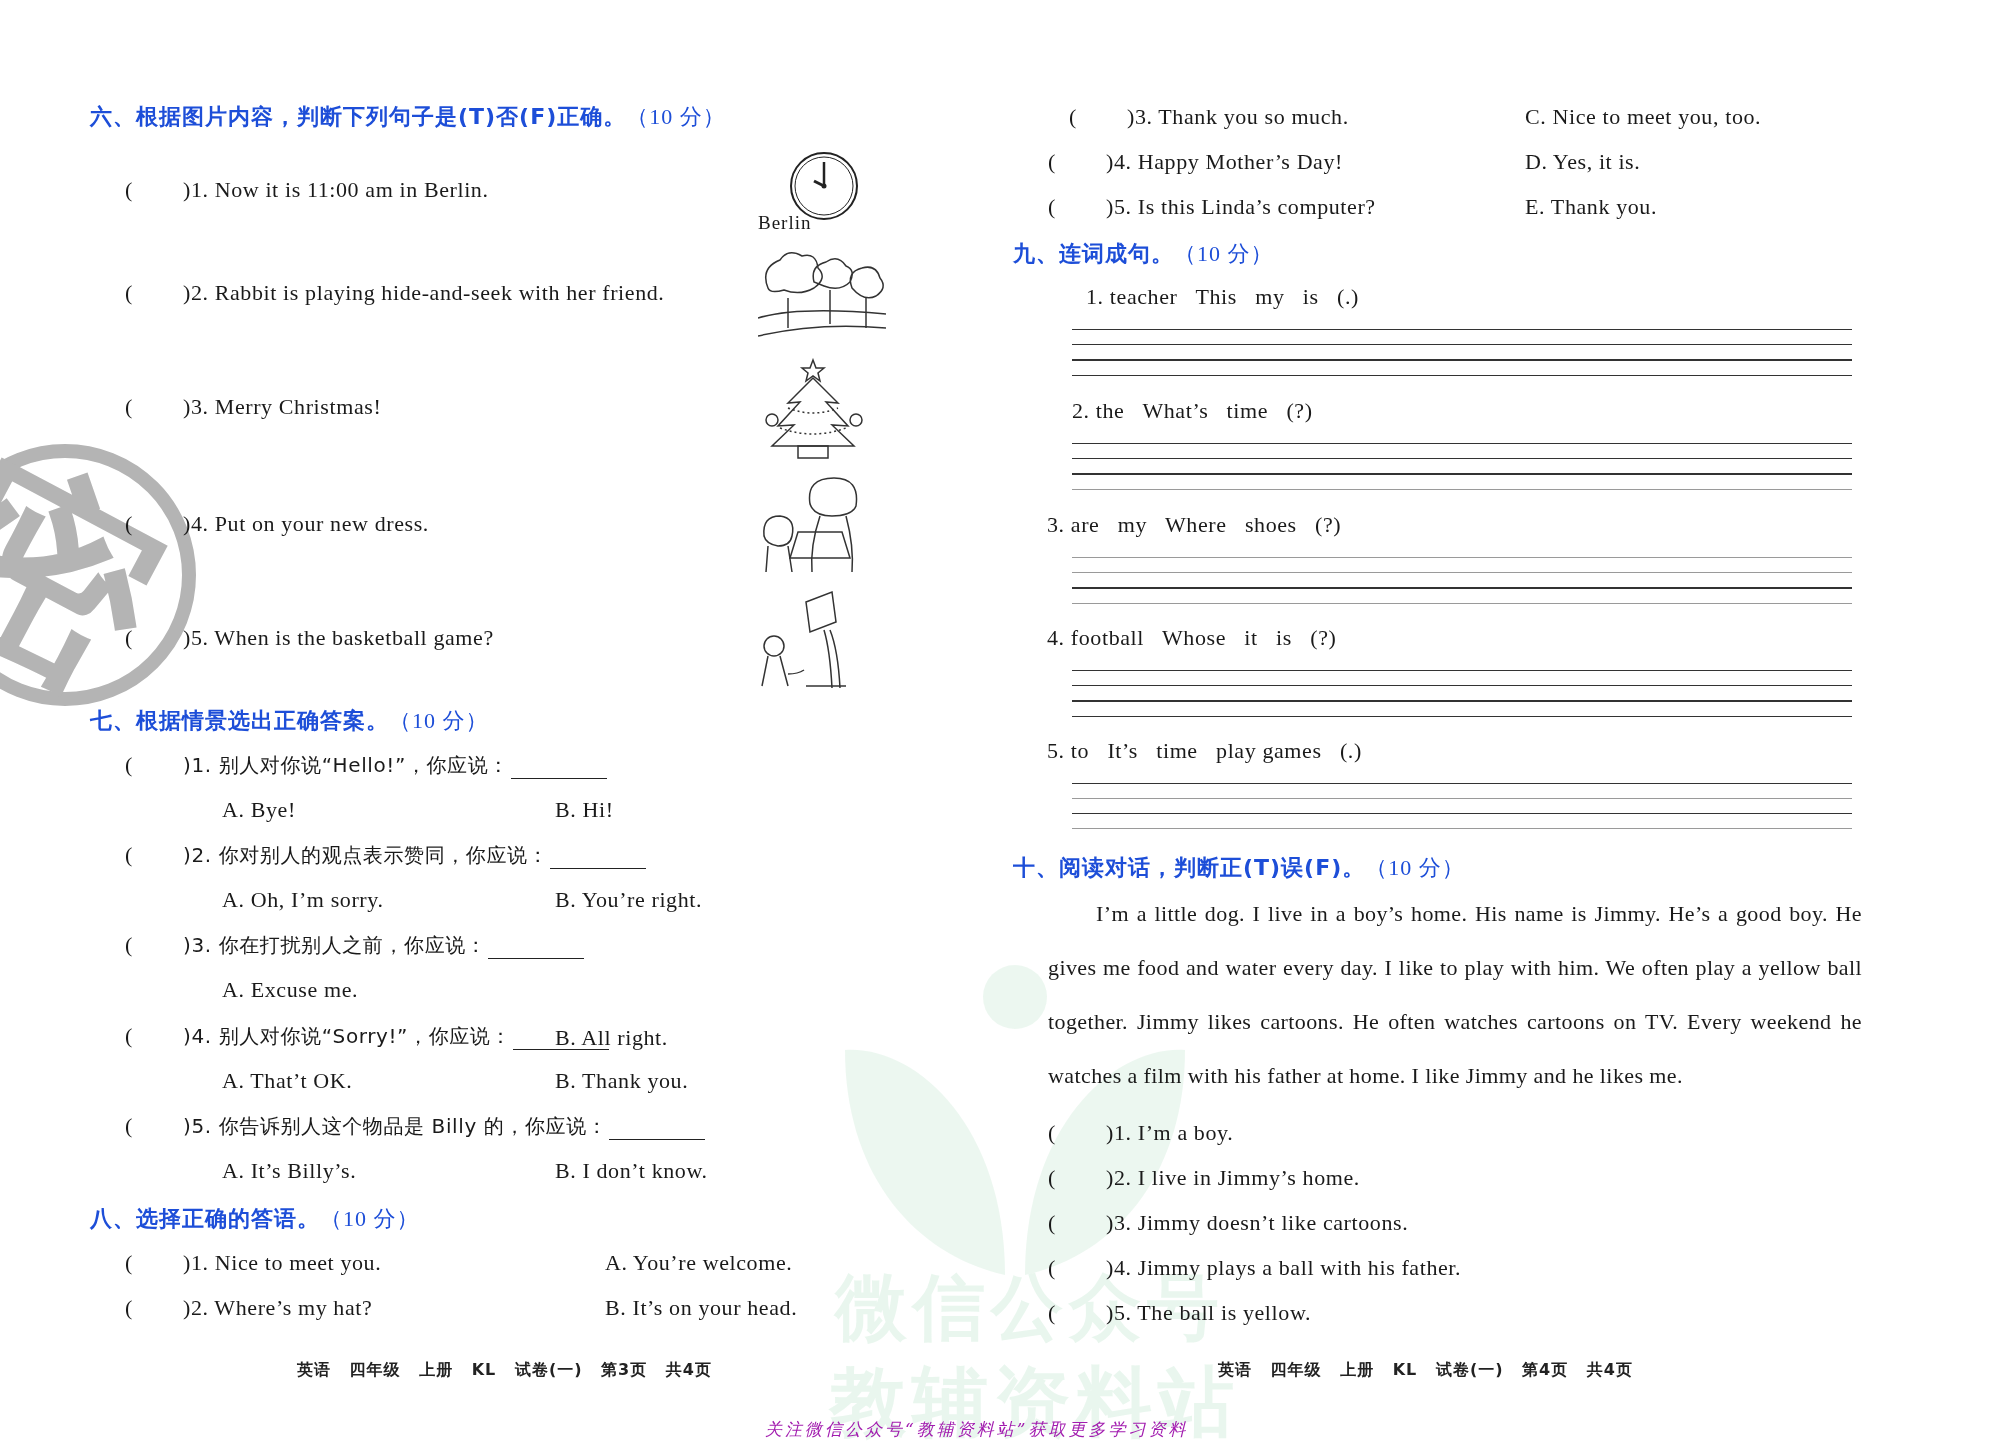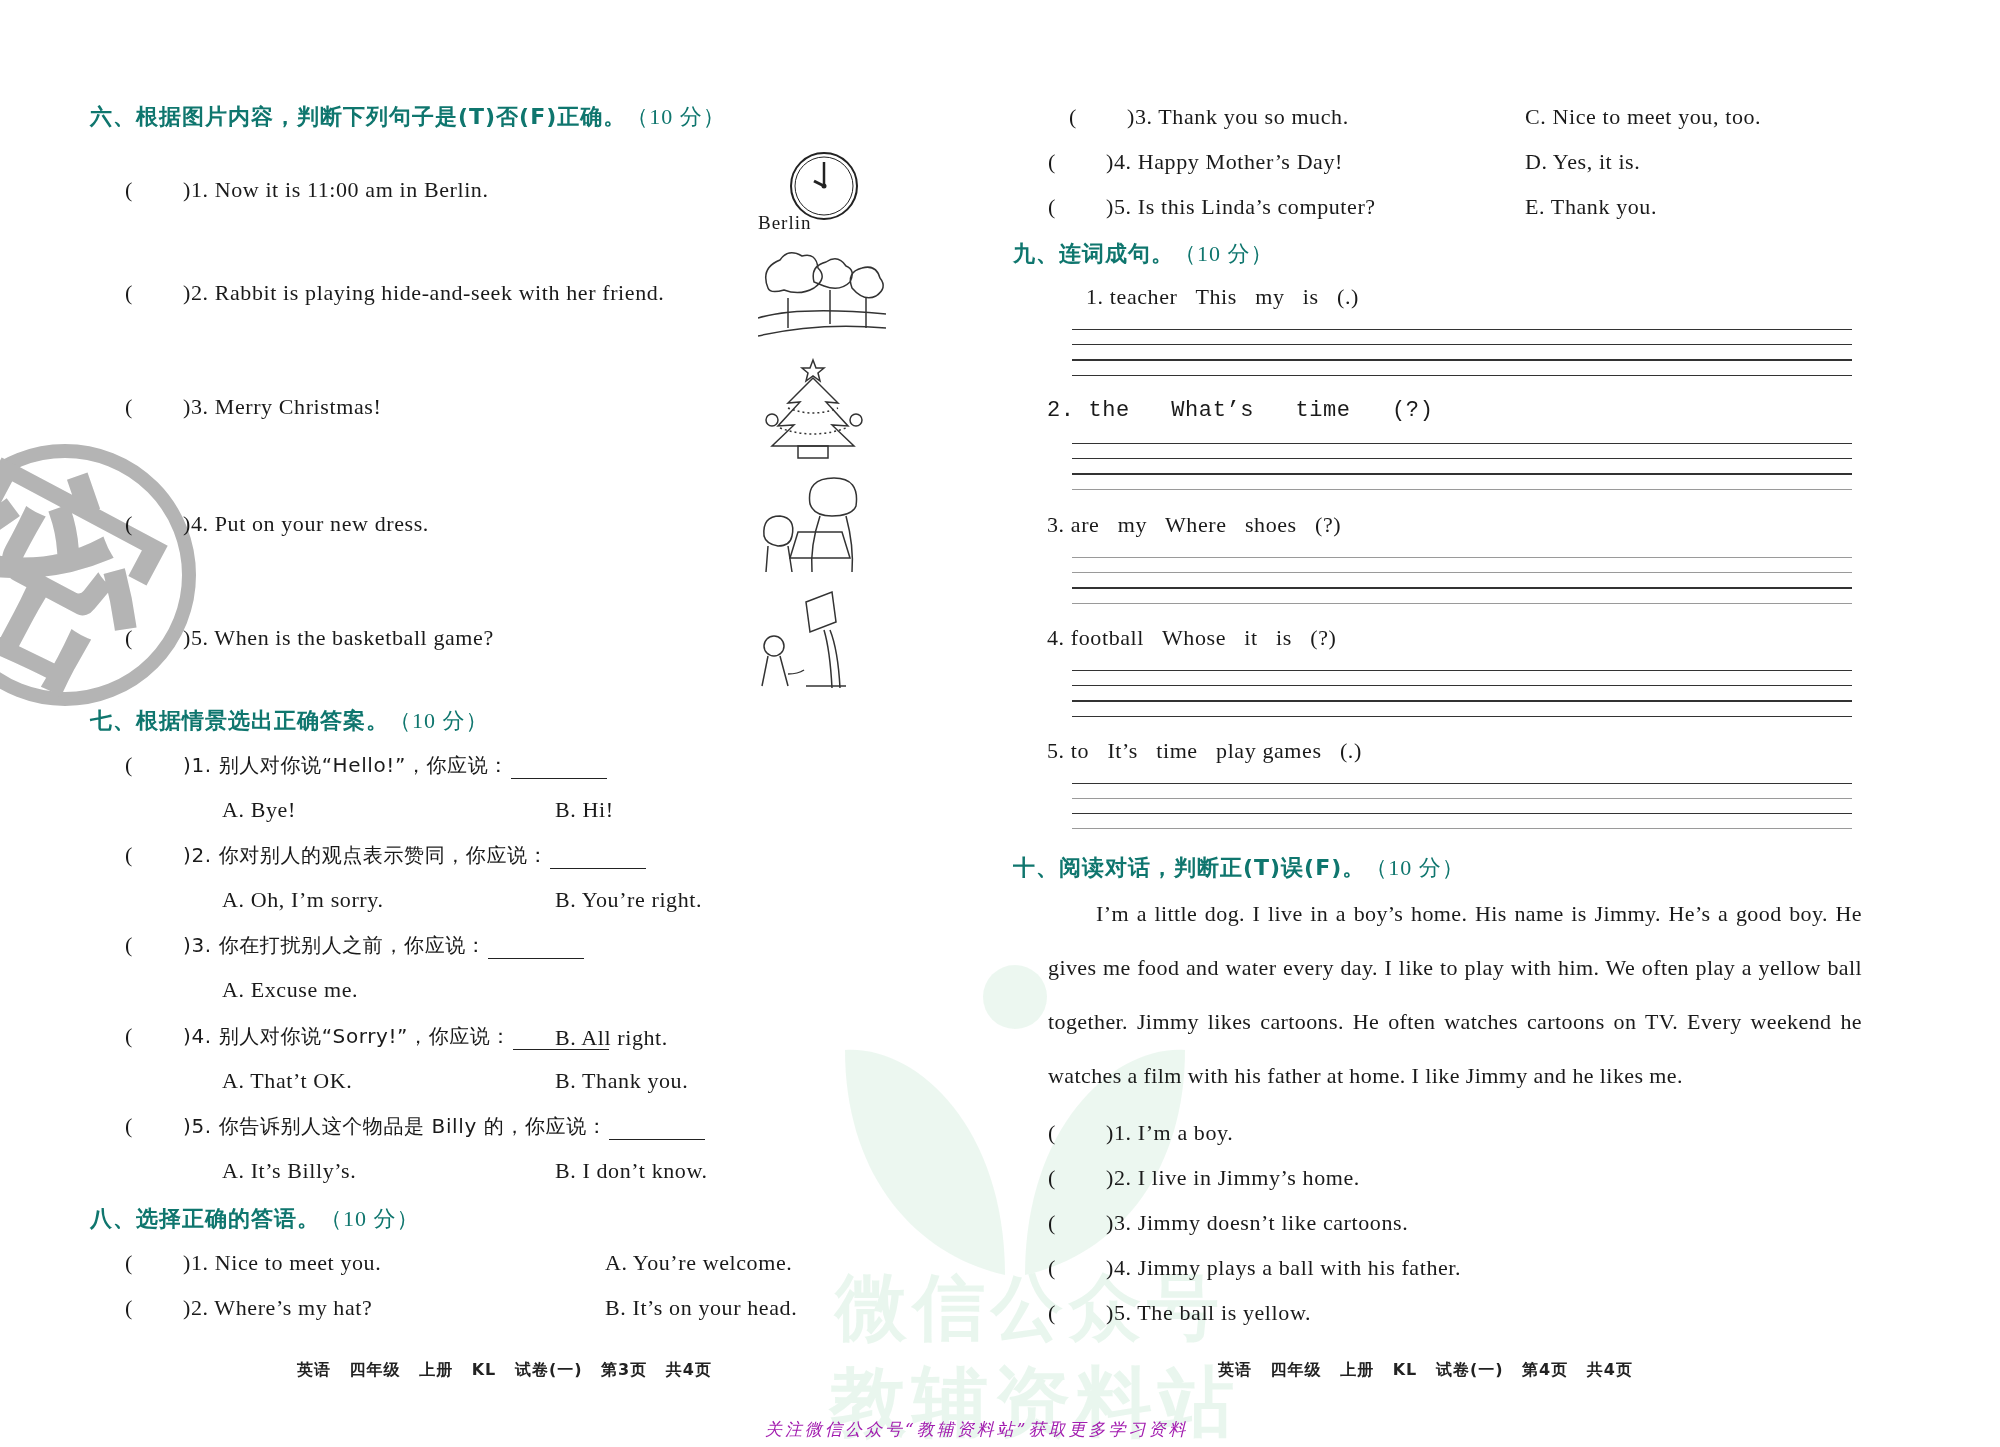--- a/index.html
+++ b/index.html
@@ -1,20 +1,20 @@
 <!DOCTYPE html>
 <html><head>
   <meta charset="utf-8">
   <style>
     html, body { margin:0; padding:0; }
     body { width:2000px; height:1447px; background:#ffffff; position:relative; overflow:hidden;
            font-family: "Liberation Serif", "DejaVu Serif", serif; color:#1a1a1a; }
     .abs { position:absolute; white-space:nowrap; }
     .sec-title { position:absolute; white-space:nowrap; font-family:"DejaVu Sans", sans-serif;
-                 font-weight:bold; font-size:22px; color:#0f766e; letter-spacing:1px; }
+                 font-weight:bold; font-size:22px; color:#1d4ed8; letter-spacing:1px; }
     .sec-title .pts { font-weight:normal; font-family:"Liberation Serif", serif; font-size:22px; }
     .q { position:absolute; white-space:nowrap; font-size:22px; letter-spacing:0.6px; }
     .q .paren { display:inline-block; width:58px; }
     .opt { position:absolute; white-space:nowrap; font-size:22px; letter-spacing:0.6px; }
     .cn { font-family:"DejaVu Sans", sans-serif; font-size:20px; }
     .blank { display:inline-block; width:96px; border-bottom:1.5px solid #222; height:18px; vertical-align:bottom; margin-left:2px; }
     .lines { position:absolute; left:1072px; width:780px; }
     .lines div { height:0; border-top:1.6px solid #333; margin-bottom:14px; }
     .lines div.thick { border-top-width:2.4px; }
     .lines div.light { border-top-color:#9a9a9a; }
@@ -186,21 +186,21 @@
   </div>
 
   <div class="q" style="left:1086px;top:284px;white-space:pre;">1. teacher   This   my   is   (.)</div>
   <div class="lines" style="top:329px;">
     <div></div>
       <div></div>
       <div class="thick"></div>
       <div></div>
   </div>
 
-  <div class="q" style="left:1047px;top:398px;white-space:pre;font-family:Liberation Mono, monospace;">2. the   What’s   time   (?)</div>
+  <div class="q" style="left:1072px;top:398px;white-space:pre;">2. the   What’s   time   (?)</div>
   <div class="lines" style="top:443px;">
     <div></div>
       <div></div>
       <div class="thick"></div>
       <div class="light"></div>
   </div>
 
   <div class="q" style="left:1047px;top:512px;white-space:pre;">3. are   my   Where   shoes   (?)</div>
   <div class="lines" style="top:557px;">
     <div class="light"></div>

